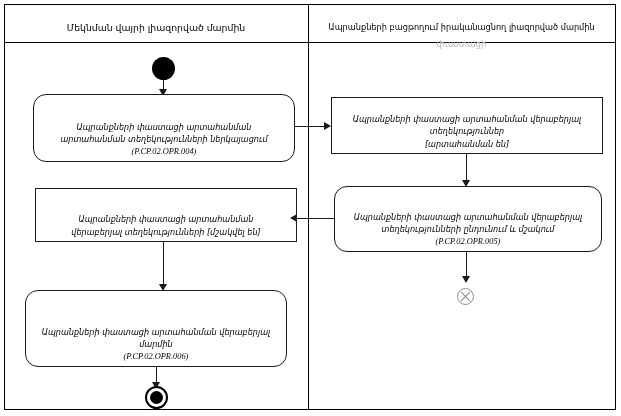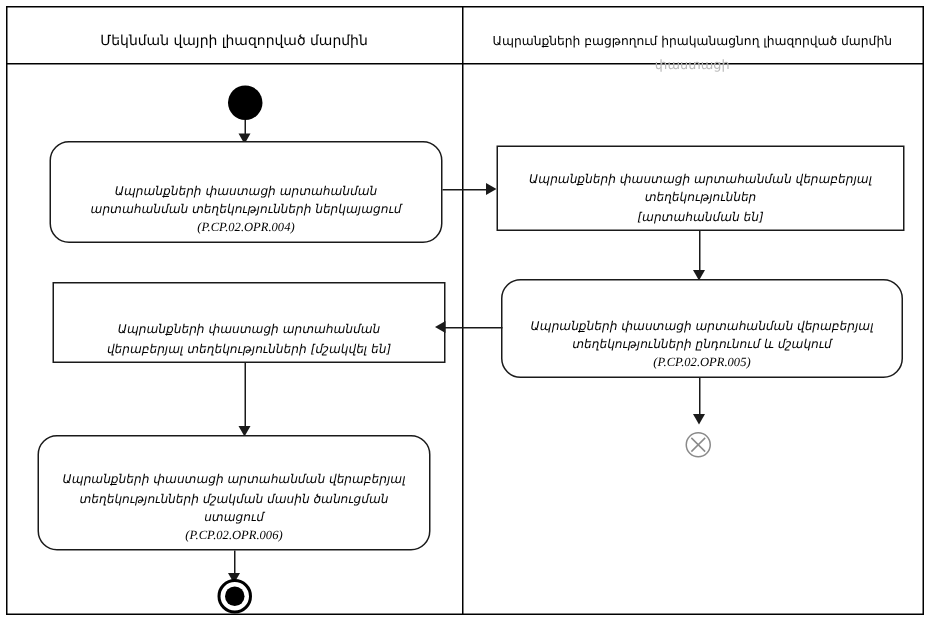--- a/index.html
+++ b/index.html
@@ -208,22 +208,21 @@
   <div class="node object" id="object-processed" style="left:35px; top:188px; width:262px; height:54px;">
     <span class="line">Ապրանքների փաստացի արտահանման</span>
     <span class="line">վերաբերյալ տեղեկությունների [մշակվել են]</span>
   </div>
 
   <div class="edge-v" style="left:163px; top:242px; height:44px;"></div>
   <div class="arrow-down" style="left:159px; top:284px;"></div>
 
   <div class="node activity" id="activity-006" style="left:25px; top:290px; width:262px; height:77px;">
     <span class="line">Ապրանքների փաստացի արտահանման վերաբերյալ</span>
-    <span class="line">տեղեկությունների մշակման մասին ծանուցման</span>
-    <span class="line">ստացում</span>
+    <span class="line">մարմին</span>
     <span class="line code">(P.CP.02.OPR.006)</span>
   </div>
 
   <div class="edge-v" style="left:156px; top:367px; height:18px;"></div>
   <div class="arrow-down" style="left:152px; top:382px;"></div>
   <div class="final-node" style="left:145px; top:386px;"></div>
 
   <div class="node object" id="object-presented" style="left:331px; top:97px; width:272px; height:57px;">
     <span class="line">Ապրանքների փաստացի արտահանման վերաբերյալ</span>
     <span class="line">տեղեկություններ</span>

